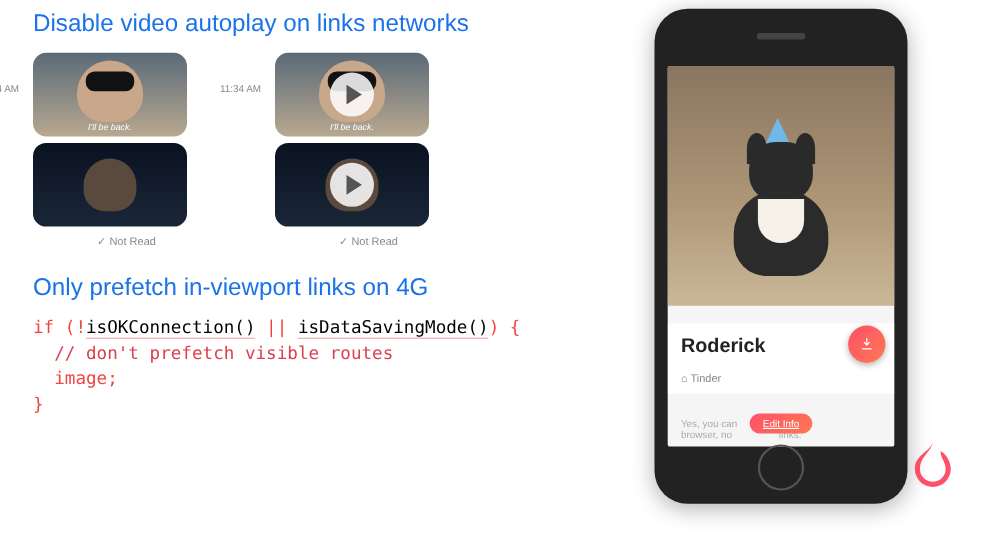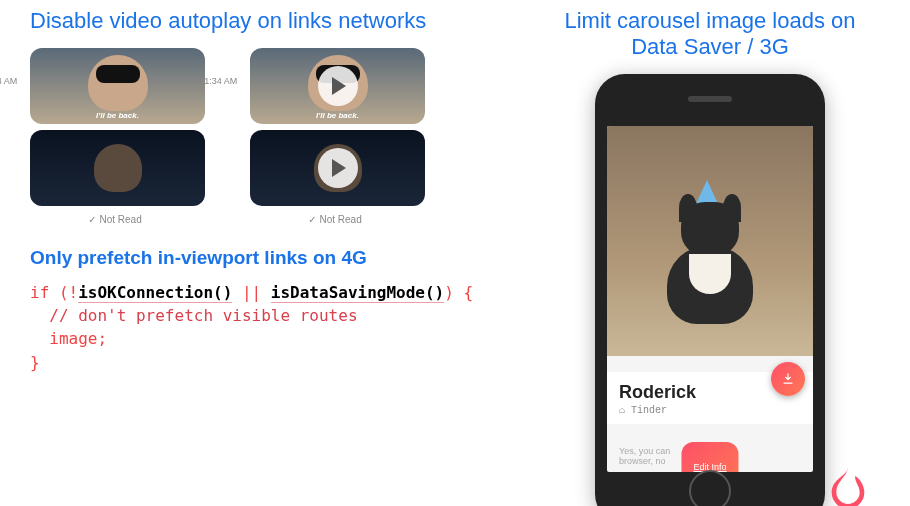--- a/index.html
+++ b/index.html
@@ -42,26 +42,25 @@
     position: relative;
   }
   .ts {
     position: absolute;
     left: -50px;
     top: 28px;
     font-size: 9px;
     color: #888;
   }
   .vid {
-    width: 175px;
+    width: 140px;
     height: 76px;
     border-radius: 12px;
     position: relative;
     overflow: hidden;
-    font-weight: bold;
   }
   .vid.top { background: linear-gradient(#5a6a78,#b8a890); }
   .vid.bot { background: linear-gradient(#0a1220,#1a2638); }
   .face {
     position: absolute; left: 50%; top: 46%; transform: translate(-50%,-50%);
     width: 60px; height: 56px; border-radius: 30px 30px 24px 24px;
     background: #c9a78a;
   }
   .vid.top .face::after{
     content:""; position:absolute; top:10px; left:8px; width:44px; height:18px;
@@ -86,34 +85,34 @@
     text-align: center;
     font-size: 10px;
     color: #888;
     padding-right: 30px;
     margin-top: 2px;
   }
   .notread::before { content: "✓ "; }
 
   .sub-heading {
     color: #1a73e8;
-    font-size: 19px;
-    font-weight: 700;
+    font-size: 22px;
+    font-weight: 400;
     margin-top: 22px;
     margin-bottom: 12px;
   }
 
   pre.code {
     font-family: "Menlo","Consolas",monospace;
     font-size: 16px;
     line-height: 1.45;
     white-space: pre;
   }
   .kw { color: #ef4444; }
-  .fn { border-bottom: 1px solid rgba(220,60,80,0.5); font-weight: bold; }
+  .fn { border-bottom: 1px solid rgba(220,60,80,0.5); }
   .cm { color: #d93f4c; text-align: right; }
 
   
   .phone {
     width: 230px;
     height: 450px;
     background: #222;
     border-radius: 30px;
     margin: 0 auto;
     padding: 52px 12px 52px 12px;
@@ -144,37 +143,37 @@
   .dog .body{position:absolute; bottom:0; left:12px; width:86px; height:78px; background:#2b2b2b; border-radius:40px 40px 30px 30px;}
   .dog .head{position:absolute; top:8px; left:26px; width:58px; height:54px; background:#2a2a2a; border-radius:24px;}
   .dog .ear{position:absolute; top:0; width:18px; height:28px; background:#2a2a2a; border-radius:50% 50% 0 0;}
   .dog .ear.l{left:24px;} .dog .ear.r{left:68px;}
   .dog .hat{position:absolute; top:-14px; left:40px; width:0; height:0; border-left:12px solid transparent; border-right:12px solid transparent; border-bottom:26px solid #6fb8e8;}
   .dog .bib{position:absolute; top:60px; left:34px; width:42px; height:40px; background:#f5f0e8; border-radius:0 0 50% 50%;}
   .card-info{
     padding:10px 12px 8px 12px; background:#fff;
   }
   .card-name{ font-size:18px; font-weight:700; color:#222;}
-  .card-sub{ font-size:10px; color:#888; margin-top:2px;font-family:Liberation Mono, monospace;}
+  .card-sub{ font-size:10px; color:#888; margin-top:14px;}
   .card-sub::before{content:"⌂ "; }
   .fab{
     position:absolute; right:8px; top:236px;
     width:34px; height:34px; border-radius:50%;
     background: linear-gradient(135deg,#fd5068,#ff7854);
     display:flex; align-items:center; justify-content:center;
     box-shadow:0 2px 6px rgba(0,0,0,.3);
   }
   .fab svg{width:14px;height:14px;fill:#fff;}
   .card-msg{
     font-size:9px; color:#aaa; padding:6px 12px; position:relative;
   }
   .pill{
     position:absolute; left:50%; top:2px; transform:translateX(-50%);
     background: linear-gradient(135deg,#fd5068,#ff7854);
-    color:#fff; font-size:9px; padding:20px 12px; border-radius:12px;text-decoration:underline;
+    color:#fff; font-size:9px; padding:4px 12px; border-radius:12px;text-decoration:underline;
   }
 
   .flame{
     position:absolute; right:4px; bottom:6px;
     width:56px; height:56px;
   }
   .flame svg{width:56px;height:56px;}
 </style>
 </head>
 <body>
@@ -213,21 +212,20 @@
 
     <div class="sub-heading">Only prefetch in-viewport links on 4G</div>
 
     <pre class="code"><span class="kw">if (!</span><span class="fn">isOKConnection()</span><span class="kw"> || </span><span class="fn">isDataSavingMode()</span><span class="kw">) {</span>
 <span class="cm">  // don't prefetch visible routes</span>
 <span class="kw">  image;</span>
 <span class="kw">}</span></pre>
   </div>
 
   <div class="right-col">
-    <div class="heading center">Limit carousel image loads on Data Saver / 3G</div>
 
     <div class="phone">
       <div class="screen">
         <div class="photo">
           <div class="dog">
             <div class="hat"></div>
             <div class="ear l"></div>
               <div class="ear r"></div>
             <div class="head"></div>
             <div class="body"></div>

